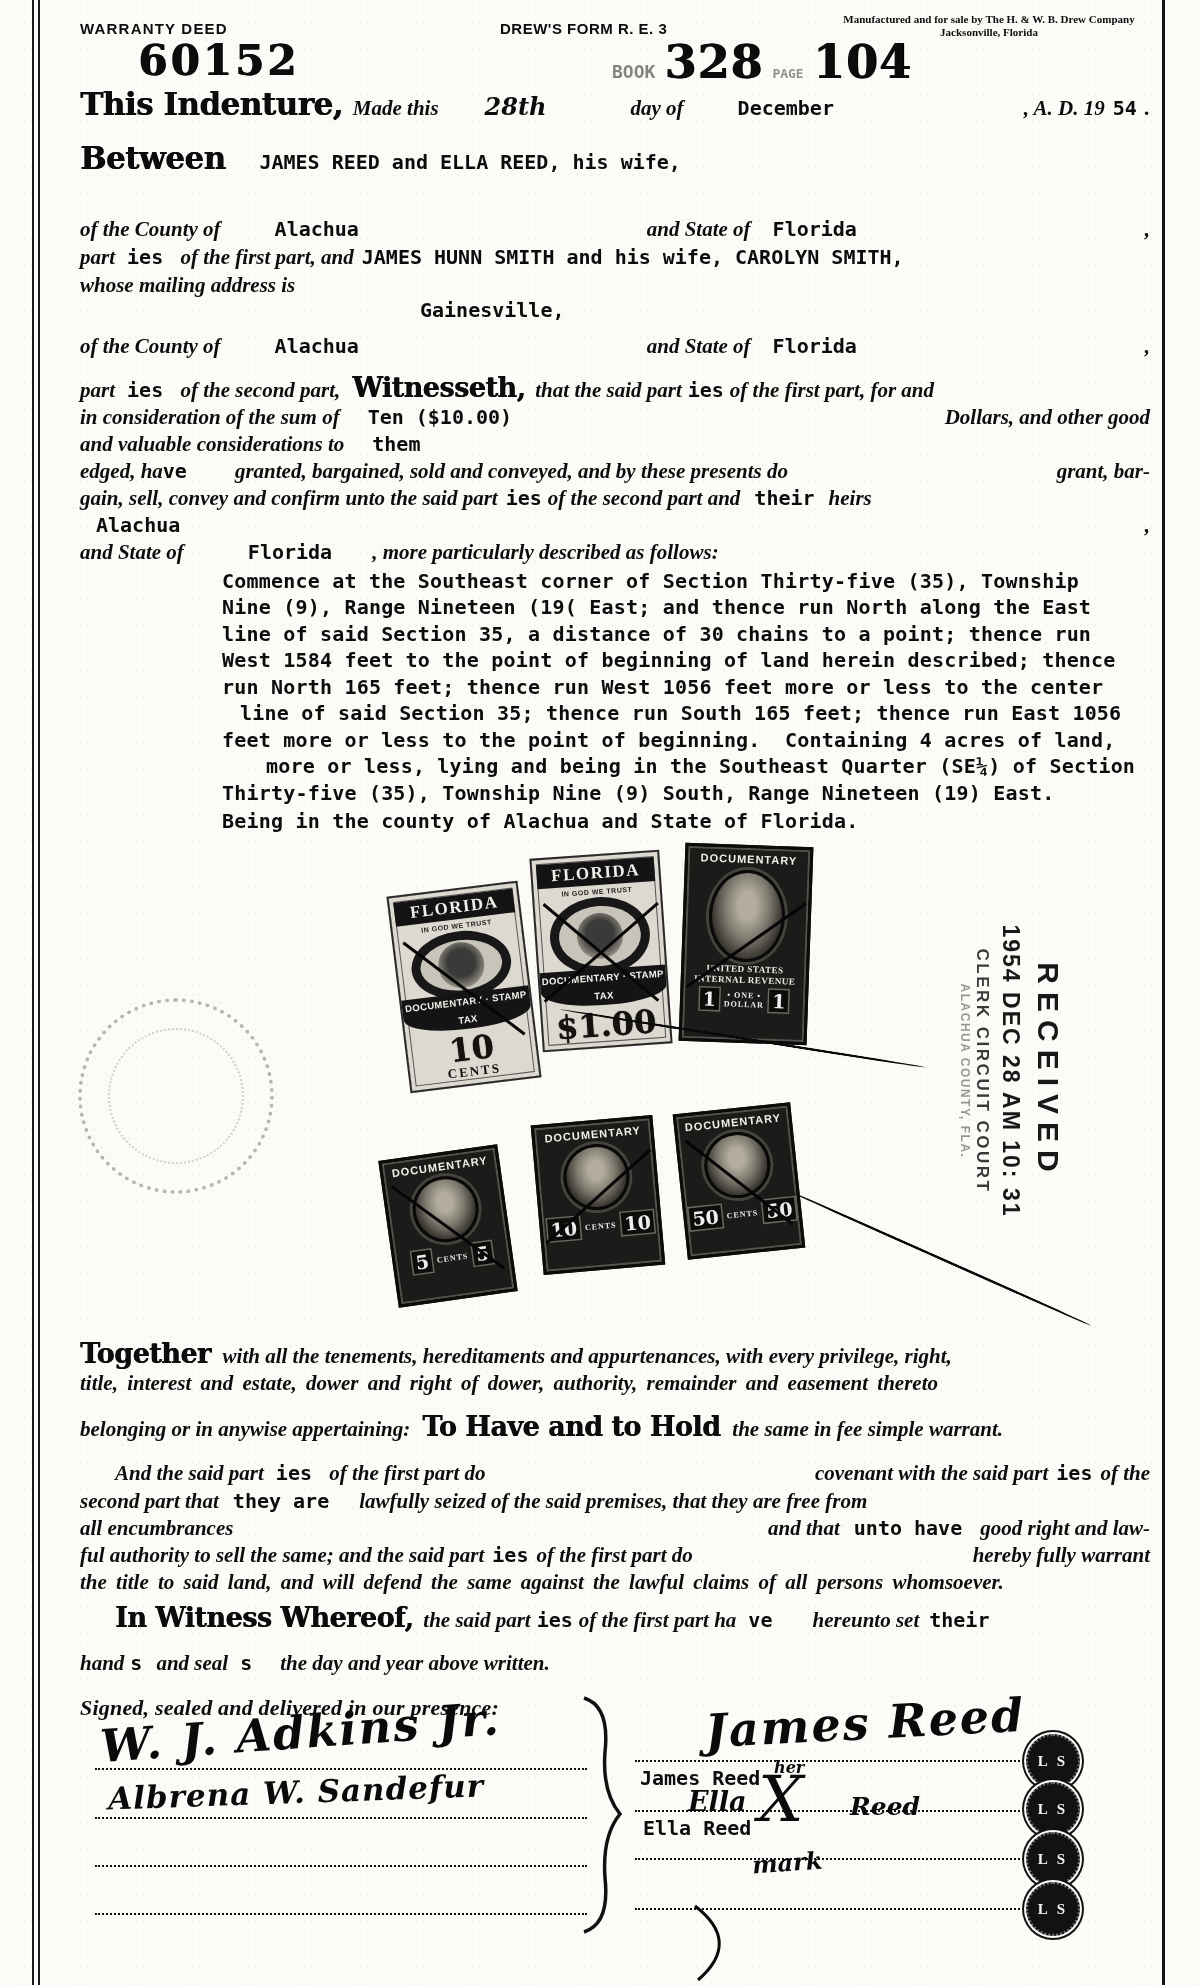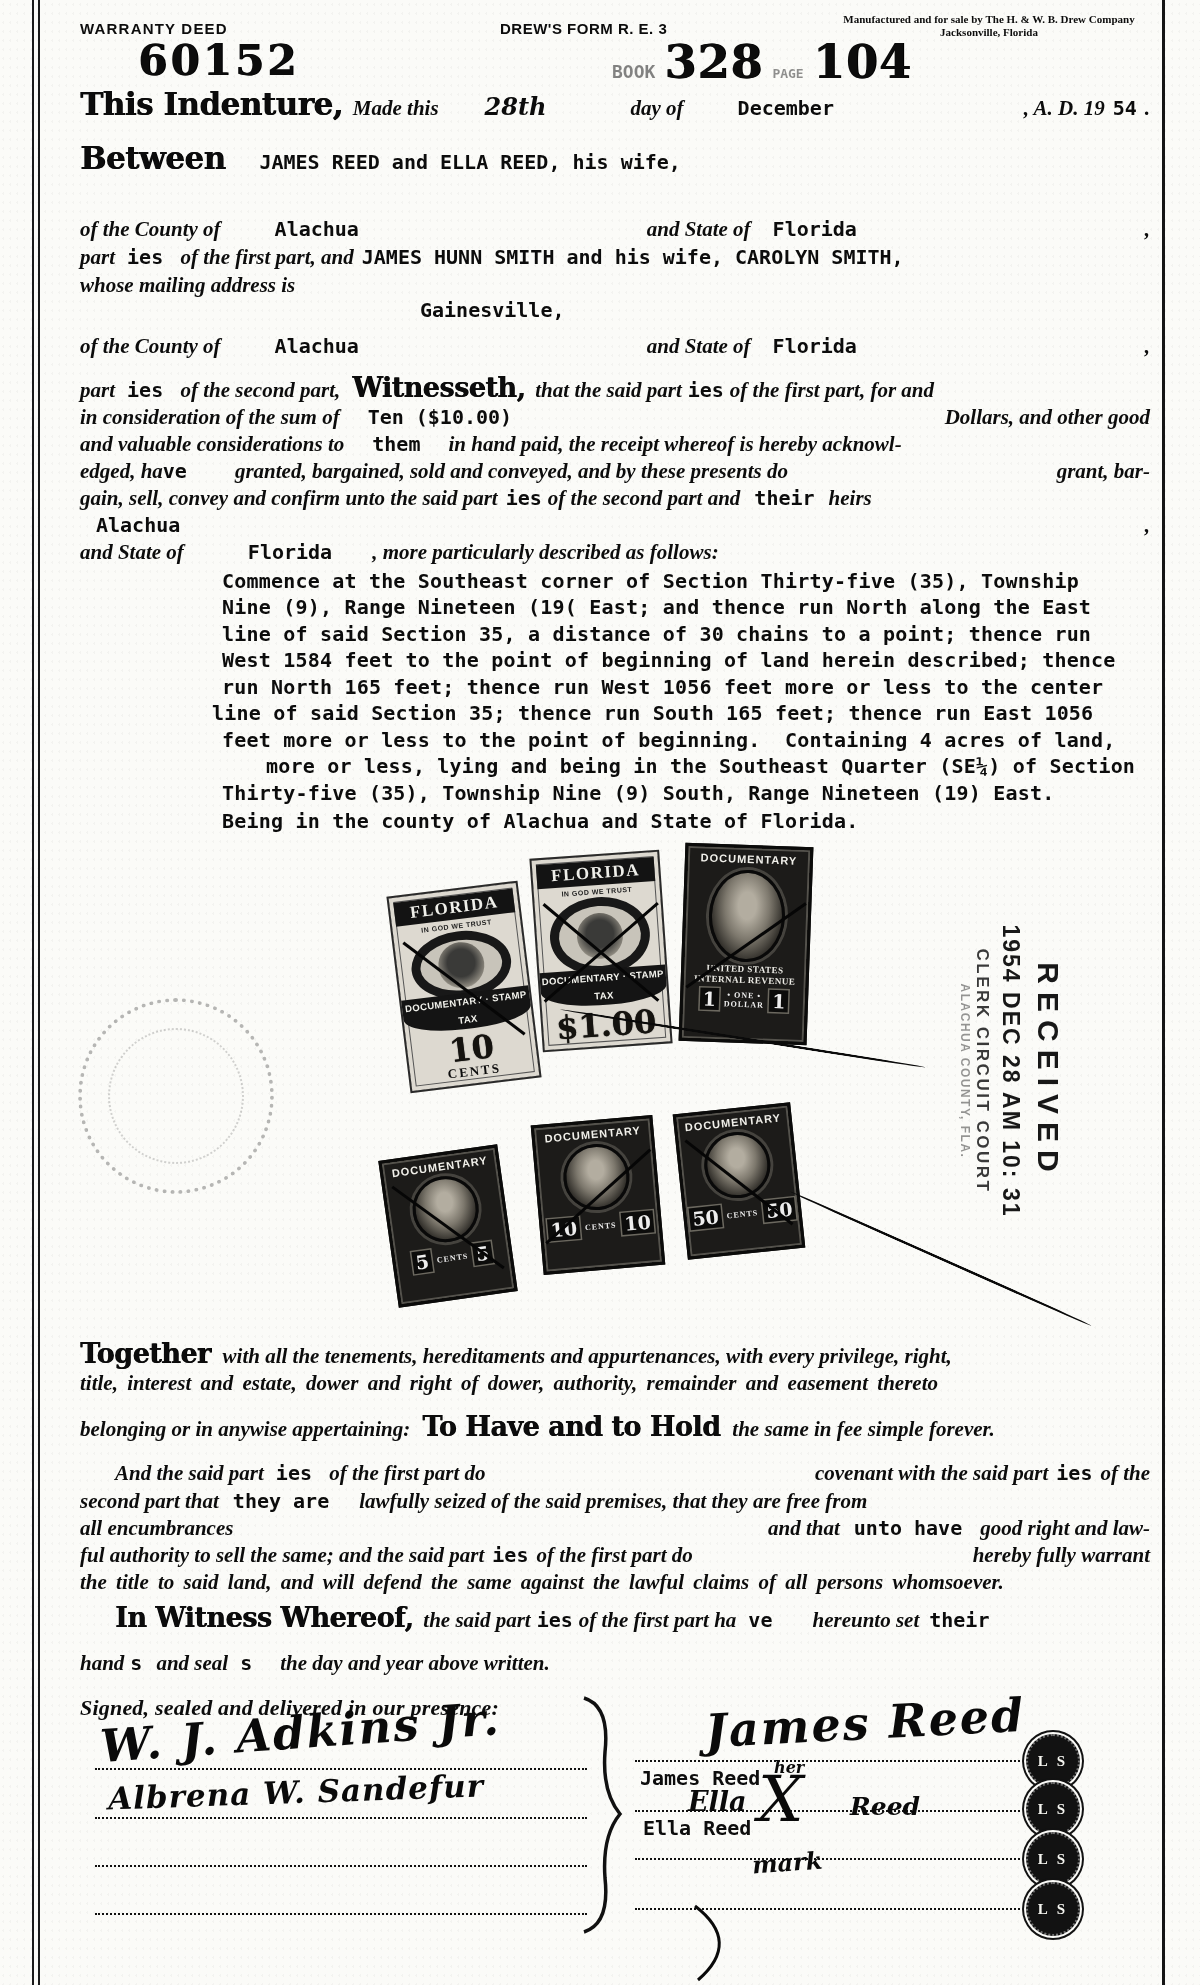--- a/index.html
+++ b/index.html
@@ -107,38 +107,38 @@
   <div id="lines-root">
       <div class="fline" style="top: 88px; left: 80px; width: 1070px;"><span class="s-headlg">This Indenture,</span><span class="s-gap" style="min-width: 10px;"></span><span class="s-print">Made this</span><span class="s-gap" style="min-width: 46px;"></span><span class="s-script22">28th</span><span class="s-gap" style="min-width: 84px;"></span><span class="s-print">day of</span><span class="s-gap" style="min-width: 54px;"></span><span class="s-type">December</span><span class="s-gap" style="flex-grow: 1;"></span><span class="s-print">, A. D. 19</span><span class="s-gap" style="min-width: 8px;"></span><span class="s-type">54</span><span class="s-gap" style="min-width: 8px;"></span><span class="s-print">.</span></div>
       <div class="fline" style="top: 142px; left: 80px; width: 1070px;"><span class="s-headlg">Between</span><span class="s-gap" style="min-width: 34px;"></span><span class="s-type">JAMES REED and ELLA REED, his wife,</span></div>
       <div class="fline" style="top: 216px; left: 80px; width: 1070px;"><span class="s-print">of the County of</span><span class="s-gap" style="min-width: 54px;"></span><span class="s-type">Alachua</span><span class="s-gap" style="flex-grow: 1;"></span><span class="s-print">and State of</span><span class="s-gap" style="min-width: 22px;"></span><span class="s-type">Florida</span><span class="s-gap" style="flex-grow: 1;"></span><span class="s-print">,</span></div>
       <div class="fline" style="top: 244px; left: 80px; width: 1070px;"><span class="s-print">part</span><span class="s-type"> ies </span><span class="s-print"> of the first part, and</span><span class="s-gap" style="min-width: 8px;"></span><span class="s-type">JAMES HUNN SMITH and his wife, CAROLYN SMITH,</span></div>
       <div class="fline" style="top: 272px; left: 80px; width: 1070px;"><span class="s-print">whose mailing address is</span></div>
       <div class="fline" style="top: 297px; left: 420px; width: 730px;"><span class="s-type">Gainesville,</span></div>
       <div class="fline" style="top: 333px; left: 80px; width: 1070px;"><span class="s-print">of the County of</span><span class="s-gap" style="min-width: 54px;"></span><span class="s-type">Alachua</span><span class="s-gap" style="flex-grow: 1;"></span><span class="s-print">and State of</span><span class="s-gap" style="min-width: 22px;"></span><span class="s-type">Florida</span><span class="s-gap" style="flex-grow: 1;"></span><span class="s-print">,</span></div>
       <div class="fline" style="top: 374px; left: 80px; width: 1070px;"><span class="s-print">part</span><span class="s-type"> ies </span><span class="s-print"> of the second part,</span><span class="s-gap" style="min-width: 12px;"></span><span class="s-head">Witnesseth,</span><span class="s-gap" style="min-width: 10px;"></span><span class="s-print">that the said part</span><span class="s-gap" style="min-width: 6px;"></span><span class="s-type">ies</span><span class="s-gap" style="min-width: 6px;"></span><span class="s-print">of the first part, for and</span></div>
       <div class="fline" style="top: 404px; left: 80px; width: 1070px;"><span class="s-print">in consideration of the sum of</span><span class="s-gap" style="min-width: 28px;"></span><span class="s-type">Ten ($10.00)</span><span class="s-gap" style="flex-grow: 1;"></span><span class="s-print">Dollars, and other good</span></div>
-      <div class="fline" style="top: 431px; left: 80px; width: 1070px;"><span class="s-print">and valuable considerations to</span><span class="s-gap" style="min-width: 28px;"></span><span class="s-type">them</span><span class="s-gap" style="min-width: 28px;"></span><span class="s-print">in hand paid, the receipt whereof is hereby acknowl-</span></div>
+      <div class="fline" style="top: 431px; left: 80px; width: 1070px;"><span class="s-print">and valuable considerations to</span><span class="s-gap" style="min-width: 28px;"></span><span class="s-type">them</span><span class="s-gap" style="min-width: 28px;"></span></div>
       <div class="fline" style="top: 458px; left: 80px; width: 1070px;"><span class="s-print">edged, ha</span><span class="s-type">ve</span><span class="s-gap" style="min-width: 48px;"></span><span class="s-print">granted, bargained, sold and conveyed, and by these presents do</span><span class="s-gap" style="flex-grow: 1;"></span><span class="s-print">grant, bar-</span></div>
       <div class="fline" style="top: 485px; left: 80px; width: 1070px;"><span class="s-print">gain, sell, convey and confirm unto the said part</span><span class="s-gap" style="min-width: 8px;"></span><span class="s-type">ies</span><span class="s-gap" style="min-width: 6px;"></span><span class="s-print">of the second part and</span><span class="s-gap" style="min-width: 14px;"></span><span class="s-type">their</span><span class="s-gap" style="min-width: 14px;"></span><span class="s-print">heirs</span></div>
       <div class="fline" style="top: 512px; left: 80px; width: 1070px;"><span class="s-gap" style="min-width: 16px;"></span><span class="s-type">Alachua</span><span class="s-gap" style="flex-grow: 1;"></span><span class="s-print">,</span></div>
       <div class="fline" style="top: 539px; left: 80px; width: 1070px;"><span class="s-print">and State of</span><span class="s-gap" style="min-width: 64px;"></span><span class="s-type">Florida</span><span class="s-gap" style="min-width: 40px;"></span><span class="s-print">, more particularly described as follows:</span></div>
       <div class="fline" style="top: 568px; left: 222px; width: 928px;"><span class="s-desc">Commence at the Southeast corner of Section Thirty-five (35), Township</span></div>
       <div class="fline" style="top: 594px; left: 222px; width: 928px;"><span class="s-desc">Nine (9), Range Nineteen (19( East; and thence run North along the East</span></div>
       <div class="fline" style="top: 621px; left: 222px; width: 928px;"><span class="s-desc">line of said Section 35, a distance of 30 chains to a point; thence run</span></div>
       <div class="fline" style="top: 647px; left: 222px; width: 928px;"><span class="s-desc">West 1584 feet to the point of beginning of land herein described; thence</span></div>
       <div class="fline" style="top: 674px; left: 222px; width: 928px;"><span class="s-desc">run North 165 feet; thence run West 1056 feet more or less to the center</span></div>
-      <div class="fline" style="top: 700px; left: 212px; width: 928px;"><span class="s-desc">line of said Section 35; thence run South 165 feet; thence run East 1056</span></div>
+      <div class="fline" style="top: 700px; left: 240px; width: 928px;"><span class="s-desc">line of said Section 35; thence run South 165 feet; thence run East 1056</span></div>
       <div class="fline" style="top: 727px; left: 222px; width: 928px;"><span class="s-desc">feet more or less to the point of beginning.  Containing 4 acres of land,</span></div>
       <div class="fline" style="top: 753px; left: 222px; width: 928px; margin-left: 44px;"><span class="s-desc">more or less, lying and being in the Southeast Quarter (SE¼) of Section</span></div>
       <div class="fline" style="top: 780px; left: 222px; width: 928px;"><span class="s-desc">Thirty-five (35), Township Nine (9) South, Range Nineteen (19) East.</span></div>
       <div class="fline" style="top: 808px; left: 222px; width: 928px;"><span class="s-desc">Being in the county of Alachua and State of Florida.</span></div>
       <div class="fline" style="top: 1340px; left: 80px; width: 1070px;"><span class="s-head">Together</span><span class="s-gap" style="min-width: 12px;"></span><span class="s-print">with all the tenements, hereditaments and appurtenances, with every privilege, right,</span></div>
       <div class="fline justify" style="top: 1370px; left: 80px; width: 1070px;"><span class="s-print">title, interest and estate, dower and right of dower, authority, remainder and easement thereto</span></div>
-      <div class="fline" style="top: 1413px; left: 80px; width: 1070px;"><span class="s-print">belonging or in anywise appertaining:</span><span class="s-gap" style="min-width: 12px;"></span><span class="s-head">To Have and to Hold</span><span class="s-gap" style="min-width: 12px;"></span><span class="s-print">the same in fee simple forever.</span></div>
+      <div class="fline" style="top: 1413px; left: 80px; width: 1070px;"><span class="s-print">belonging or in anywise appertaining:</span><span class="s-gap" style="min-width: 12px;"></span><span class="s-head">To Have and to Hold</span><span class="s-gap" style="min-width: 12px;"></span><span class="s-print">the same in fee simple warrant.</span></div>
       <div class="fline" style="top: 1460px; left: 115px; width: 1035px;"><span class="s-print">And the said part</span><span class="s-type"> ies </span><span class="s-print"> of the first part do</span><span class="s-gap" style="flex-grow: 1;"></span><span class="s-print">covenant with the said part</span><span class="s-gap" style="min-width: 8px;"></span><span class="s-type">ies</span><span class="s-gap" style="min-width: 8px;"></span><span class="s-print">of the</span></div>
       <div class="fline" style="top: 1488px; left: 80px; width: 1070px;"><span class="s-print">second part that</span><span class="s-gap" style="min-width: 14px;"></span><span class="s-type">they are</span><span class="s-gap" style="min-width: 30px;"></span><span class="s-print">lawfully seized of the said premises, that they are free from</span></div>
       <div class="fline" style="top: 1515px; left: 80px; width: 1070px;"><span class="s-print">all encumbrances</span><span class="s-gap" style="flex-grow: 1;"></span><span class="s-print">and that</span><span class="s-gap" style="min-width: 14px;"></span><span class="s-type">unto have</span><span class="s-gap" style="min-width: 18px;"></span><span class="s-print">good right and law-</span></div>
       <div class="fline" style="top: 1542px; left: 80px; width: 1070px;"><span class="s-print">ful authority to sell the same; and the said part</span><span class="s-gap" style="min-width: 8px;"></span><span class="s-type">ies</span><span class="s-gap" style="min-width: 8px;"></span><span class="s-print">of the first part do</span><span class="s-gap" style="flex-grow: 1;"></span><span class="s-print">hereby fully warrant</span></div>
       <div class="fline justify" style="top: 1569px; left: 80px; width: 1070px;"><span class="s-print">the title to said land, and will defend the same against the lawful claims of all persons whomsoever.</span></div>
       <div class="fline" style="top: 1604px; left: 115px; width: 1035px;"><span class="s-head">In Witness Whereof,</span><span class="s-gap" style="min-width: 10px;"></span><span class="s-print">the said part</span><span class="s-gap" style="min-width: 6px;"></span><span class="s-type">ies</span><span class="s-gap" style="min-width: 6px;"></span><span class="s-print">of the first part ha</span><span class="s-type"> ve</span><span class="s-gap" style="min-width: 40px;"></span><span class="s-print">hereunto set</span><span class="s-gap" style="min-width: 10px;"></span><span class="s-type">their</span></div>
       <div class="fline" style="top: 1650px; left: 80px; width: 1070px;"><span class="s-print">hand</span><span class="s-gap" style="min-width: 6px;"></span><span class="s-type">s</span><span class="s-gap" style="min-width: 14px;"></span><span class="s-print">and seal</span><span class="s-type"> s</span><span class="s-gap" style="min-width: 28px;"></span><span class="s-print">the day and year above written.</span></div>
       <div class="fline" style="top: 1694px; left: 80px; width: 1070px;"><span class="s-printbold">Signed, sealed and delivered in our presence:</span></div>
     </div>
 

